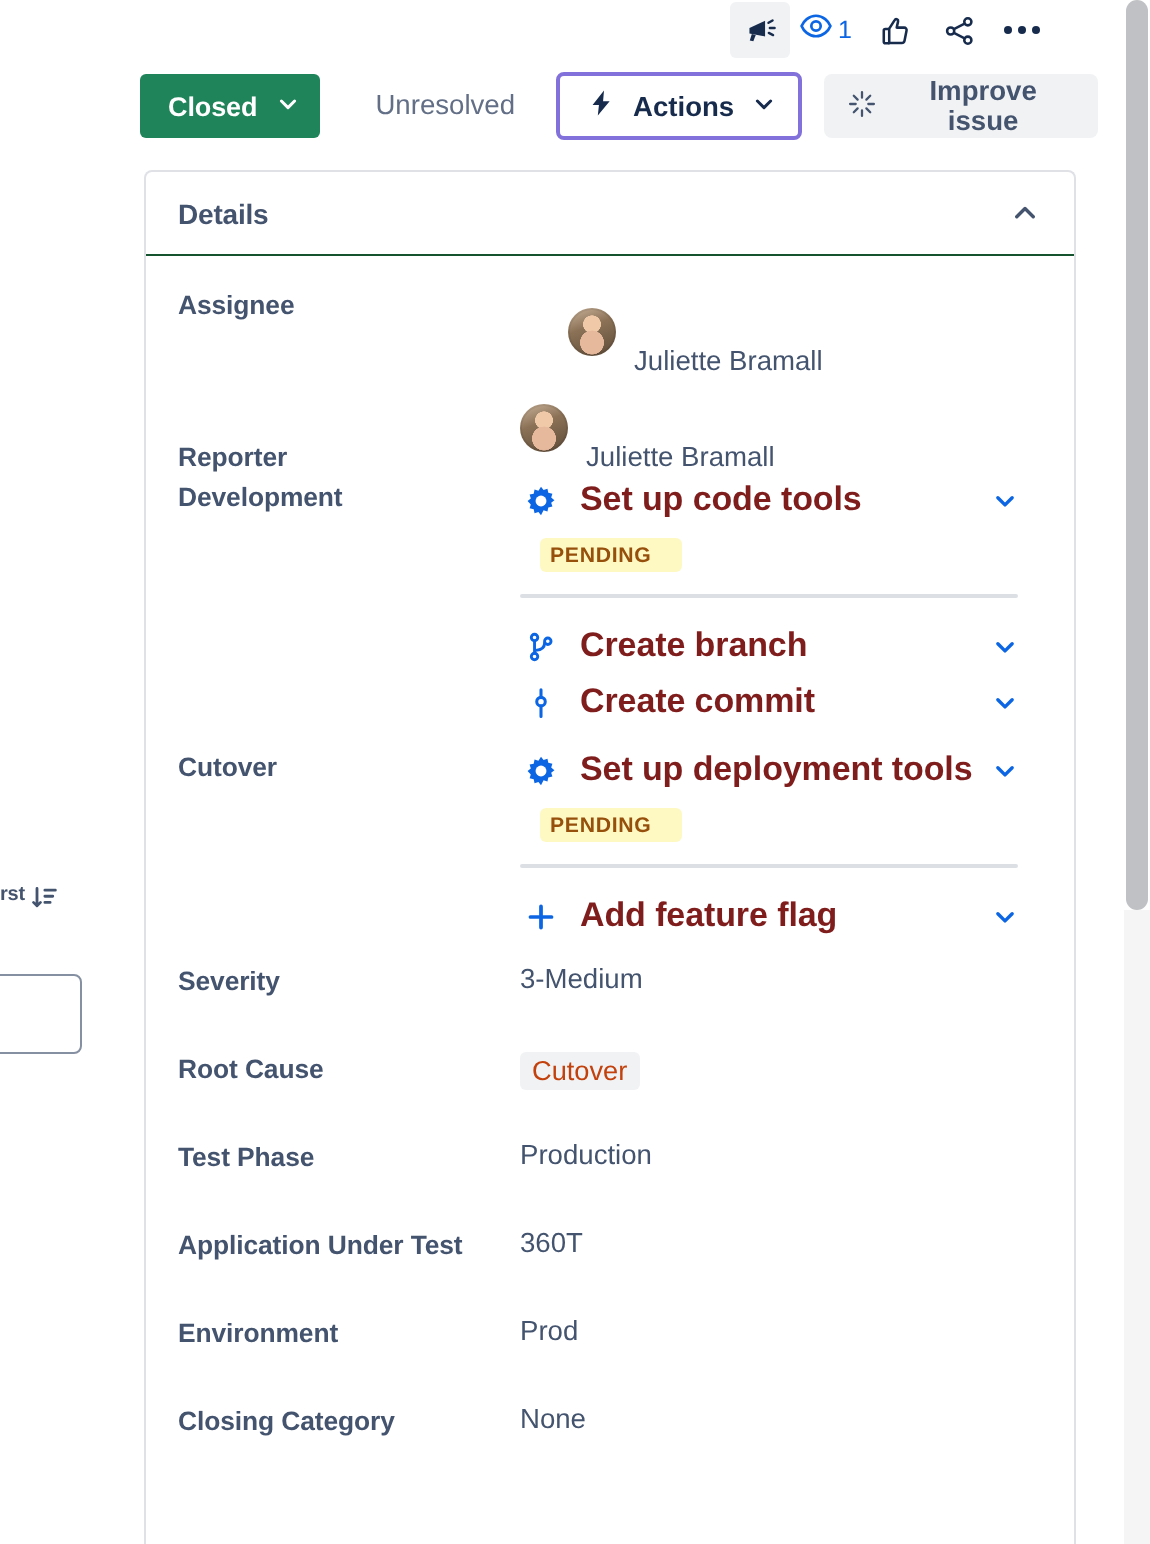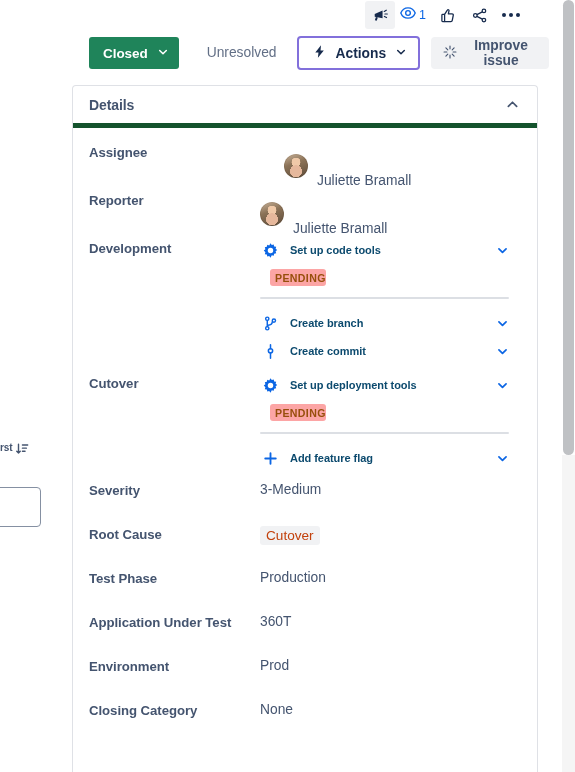--- a/index.html
+++ b/index.html
@@ -42,21 +42,21 @@
   .icon-btn.active { background:#f1f2f4; }
   .watch-group {
     display:flex; align-items:center; gap:2px; cursor:pointer;
     padding:0 4px 0 2px; height:28px; border-radius:3px;
   }
   .watch-count { font-size:12.5px; color:#0c66e4; font-weight:500; }
   .dots { display:flex; gap:3px; align-items:center; }
   .dots i { width:4px; height:4px; border-radius:50%; background:#172b4d; display:block; }
 
   .btn-row {
-    position:absolute; left:27px; top:36px;
+    position:absolute; left:8px; top:36px;
     display:flex; align-items:center; gap:0px;
   }
   .status-btn {
     height:32px; padding:0 10px 0 14px; border-radius:3px;
     background:#1f845a; color:#fff; border:none;
     font-size:13.5px; font-weight:700; letter-spacing:-0.05px;
     display:flex; align-items:center; gap:9px; cursor:pointer;
     font-family:"Liberation Sans", sans-serif;
   }
   .resolution-text {
@@ -79,21 +79,21 @@
   }
 
   
   .card {
     position:absolute; left:72px; top:85px; width:466px; min-height:700px;
     background:#fff; border:1px solid #dfe1e6; border-radius:4px;
     border-bottom:none;
   }
   .card-header {
     height:42px; display:flex; align-items:center; justify-content:space-between;
-    padding:0 17px 0 16px; border-bottom:5px solid #14532d;
+    padding:0 17px 0 16px; border-bottom:1px solid #14532d;
   }
   .card-title { font-size:14px; font-weight:700; color:#44546f; letter-spacing:-0.1px; }
   .collapse-chevron { color:#44546f; display:flex; align-items:center; cursor:pointer; }
 
   .card-body { padding:12px 0 0 0; }
   .field-row {
     display:flex; align-items:flex-start; min-height:30px; padding:0 16px;
   }
   .field-label {
     width:171px; flex:0 0 171px; padding-top:5px;
@@ -114,28 +114,28 @@
   .person-name { font-size:13.8px; color:#44546f;margin-top:29px; }
 
   
   .devblock { flex:1; padding-top:0; }
   .dev-link {
     display:flex; align-items:center; height:28px;
     justify-content:space-between; cursor:pointer;
   }
   .dev-link-inner { display:flex; align-items:center; gap:10px; }
   .dev-link-text {
-    color:#0c4a6e; font-size:11px; font-weight:600; letter-spacing:-0.05px;
+    color:#7f1d1d; font-size:17px; font-weight:600; letter-spacing:-0.05px;
   }
   .dev-chevron { color:#0c66e4; display:flex; align-items:center; padding-right:12px; }
   .badge-wrap { padding:4px 0 2px 10px; }
   .badge {
-    display:inline-block; background:#fca5a5; color:#974f0c;
+    display:inline-block; background:#fef9c3; color:#974f0c;
     font-size:10.6px; font-weight:700; letter-spacing:0.35px;
-    padding:3px 0 2px 5px; border-radius:3px;
+    padding:3px 15px 2px 5px; border-radius:3px;
   }
   .dev-divider { height:2px; background:#dcdfe4; margin:9px 12px 0 0; border-radius:1px; }
   .dev-gap { height:10px; }
 
   .lozenge {
     display:inline-block; background:#f1f2f4; color:#c2410c;
     font-size:13.6px; padding:2px 6px; border-radius:3px;
   }
 
   
@@ -261,21 +261,21 @@
     <div class="card-body" id="fields">
         <div class="field-row" style="min-height: 44px; gap: 24px;">
           <div class="field-label">Assignee</div>
           <div class="field-value">
             <div class="person">
               <span class="avatar"></span>
               <span class="person-name">Juliette Bramall</span>
             </div>
           </div>
         </div>
-        <div class="field-row" style="min-height: 44px;">
+        <div class="field-row" style="min-height: 44px; align-items: flex-end;">
           <div class="field-label">Reporter</div>
           <div class="field-value">
             <div class="person">
               <span class="avatar"></span>
               <span class="person-name">Juliette Bramall</span>
             </div>
           </div>
         </div>
         <div class="field-row" style="padding-bottom: 6px;">
           <div class="field-label">Development</div>

